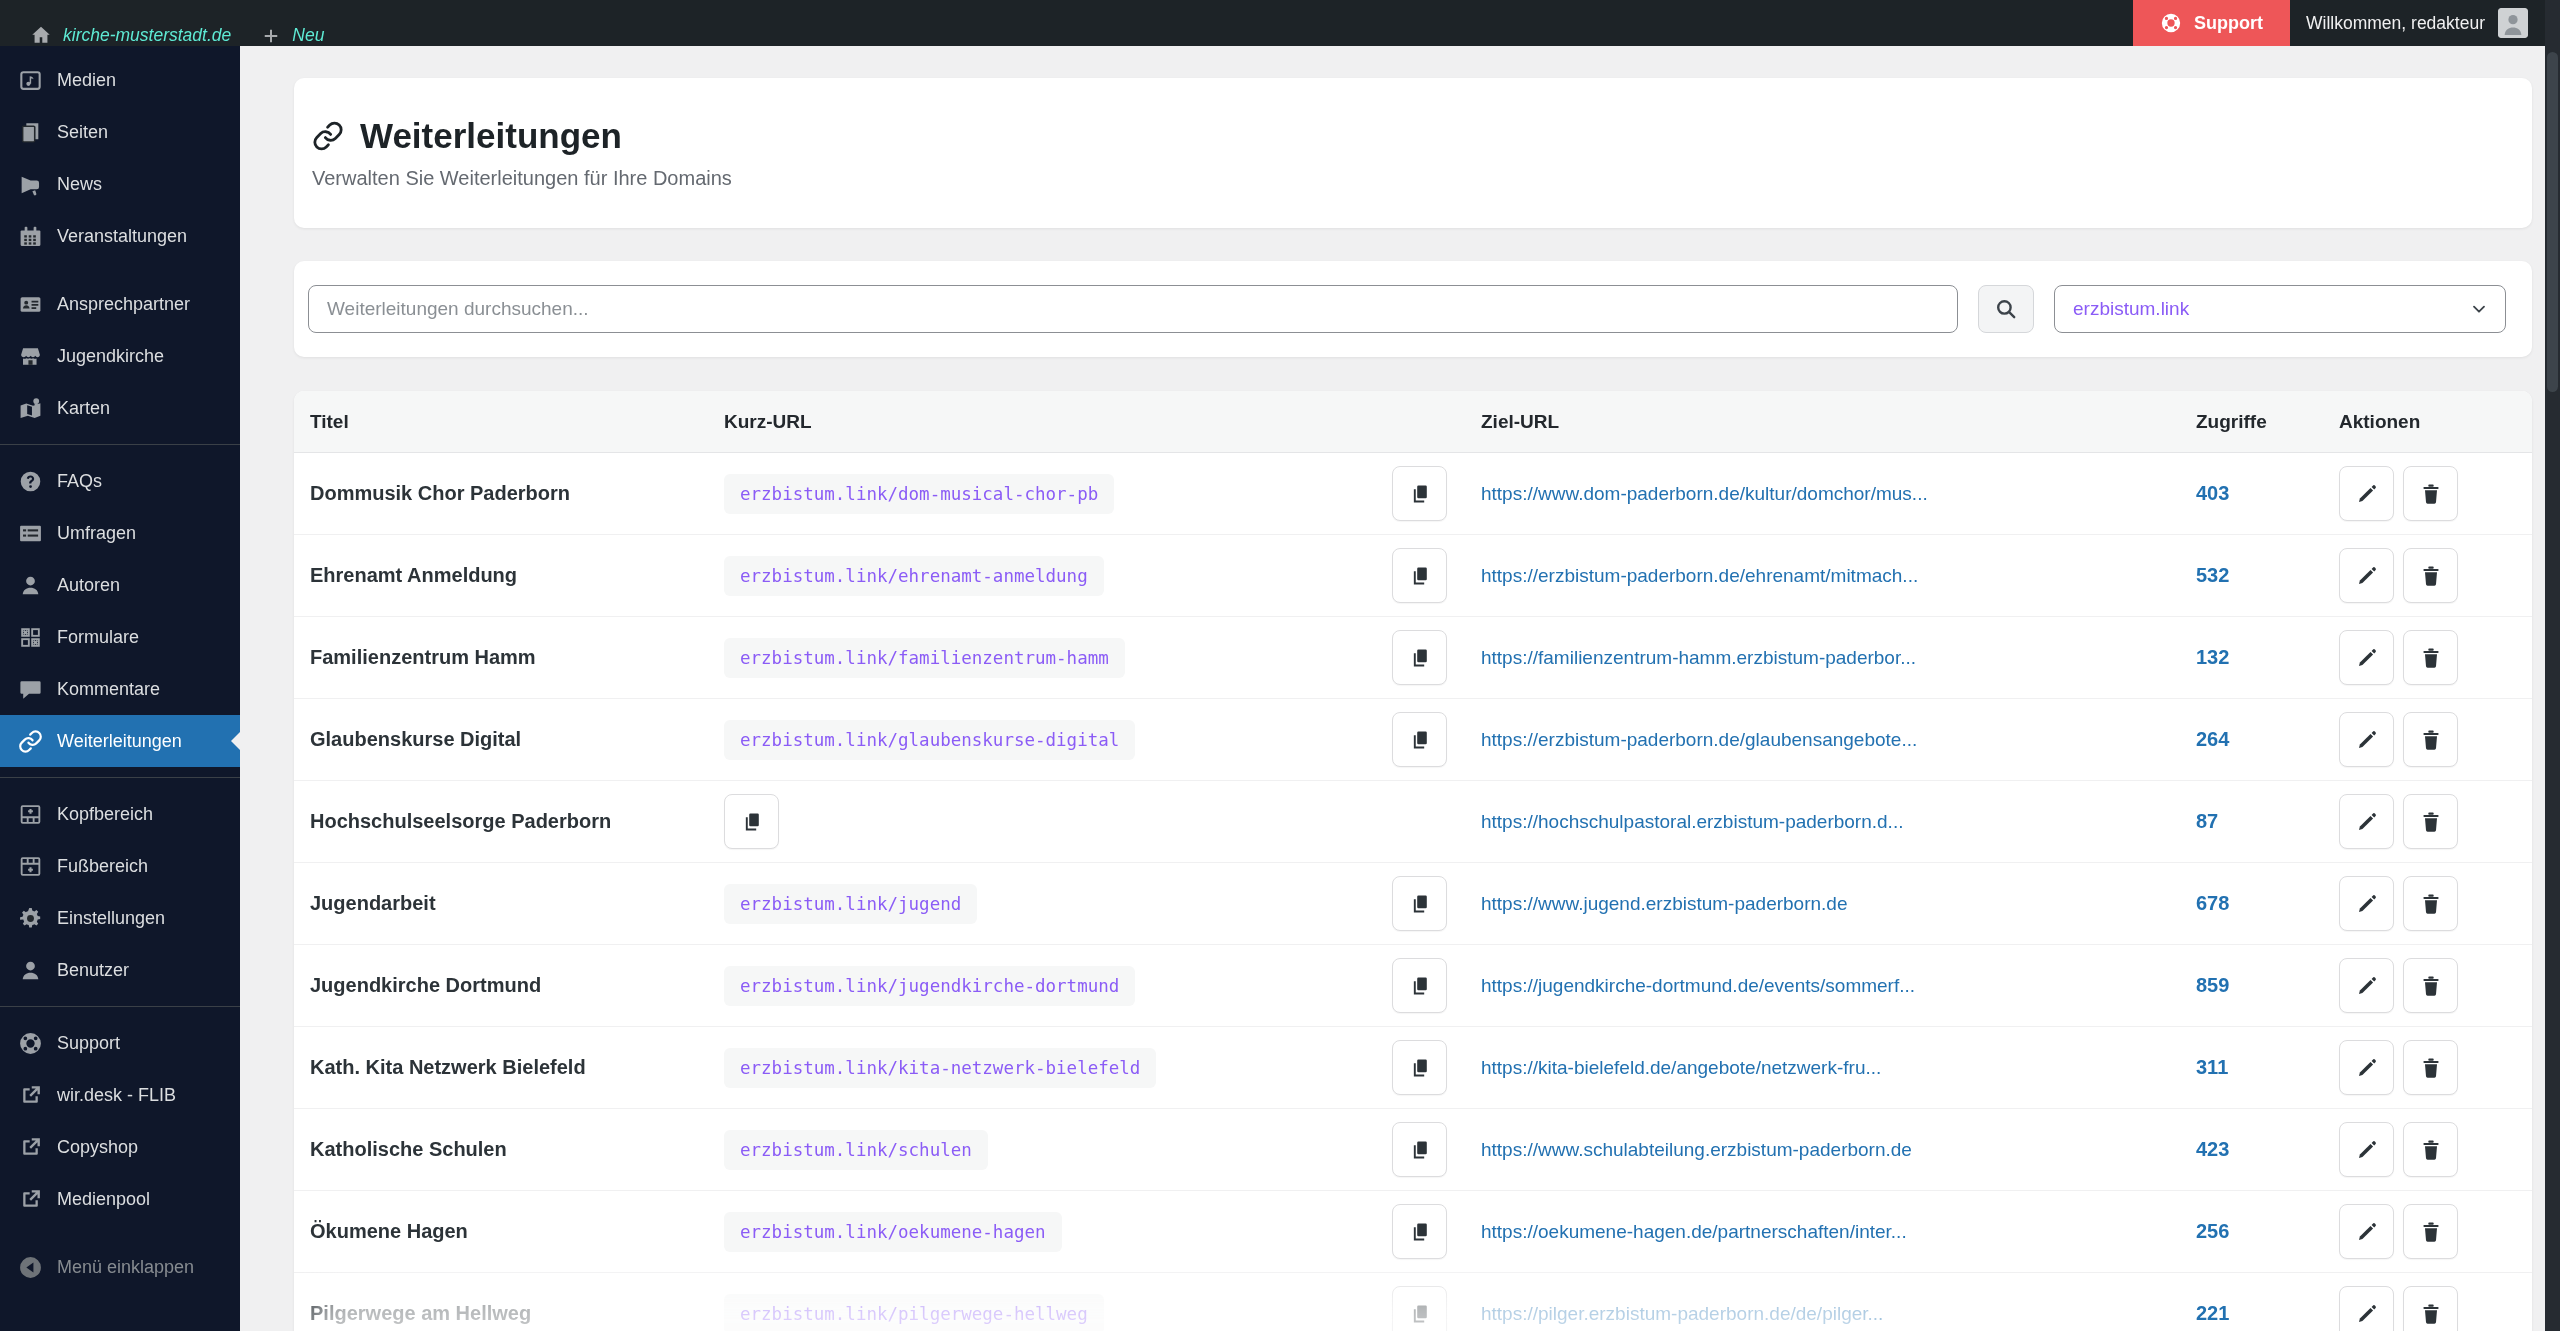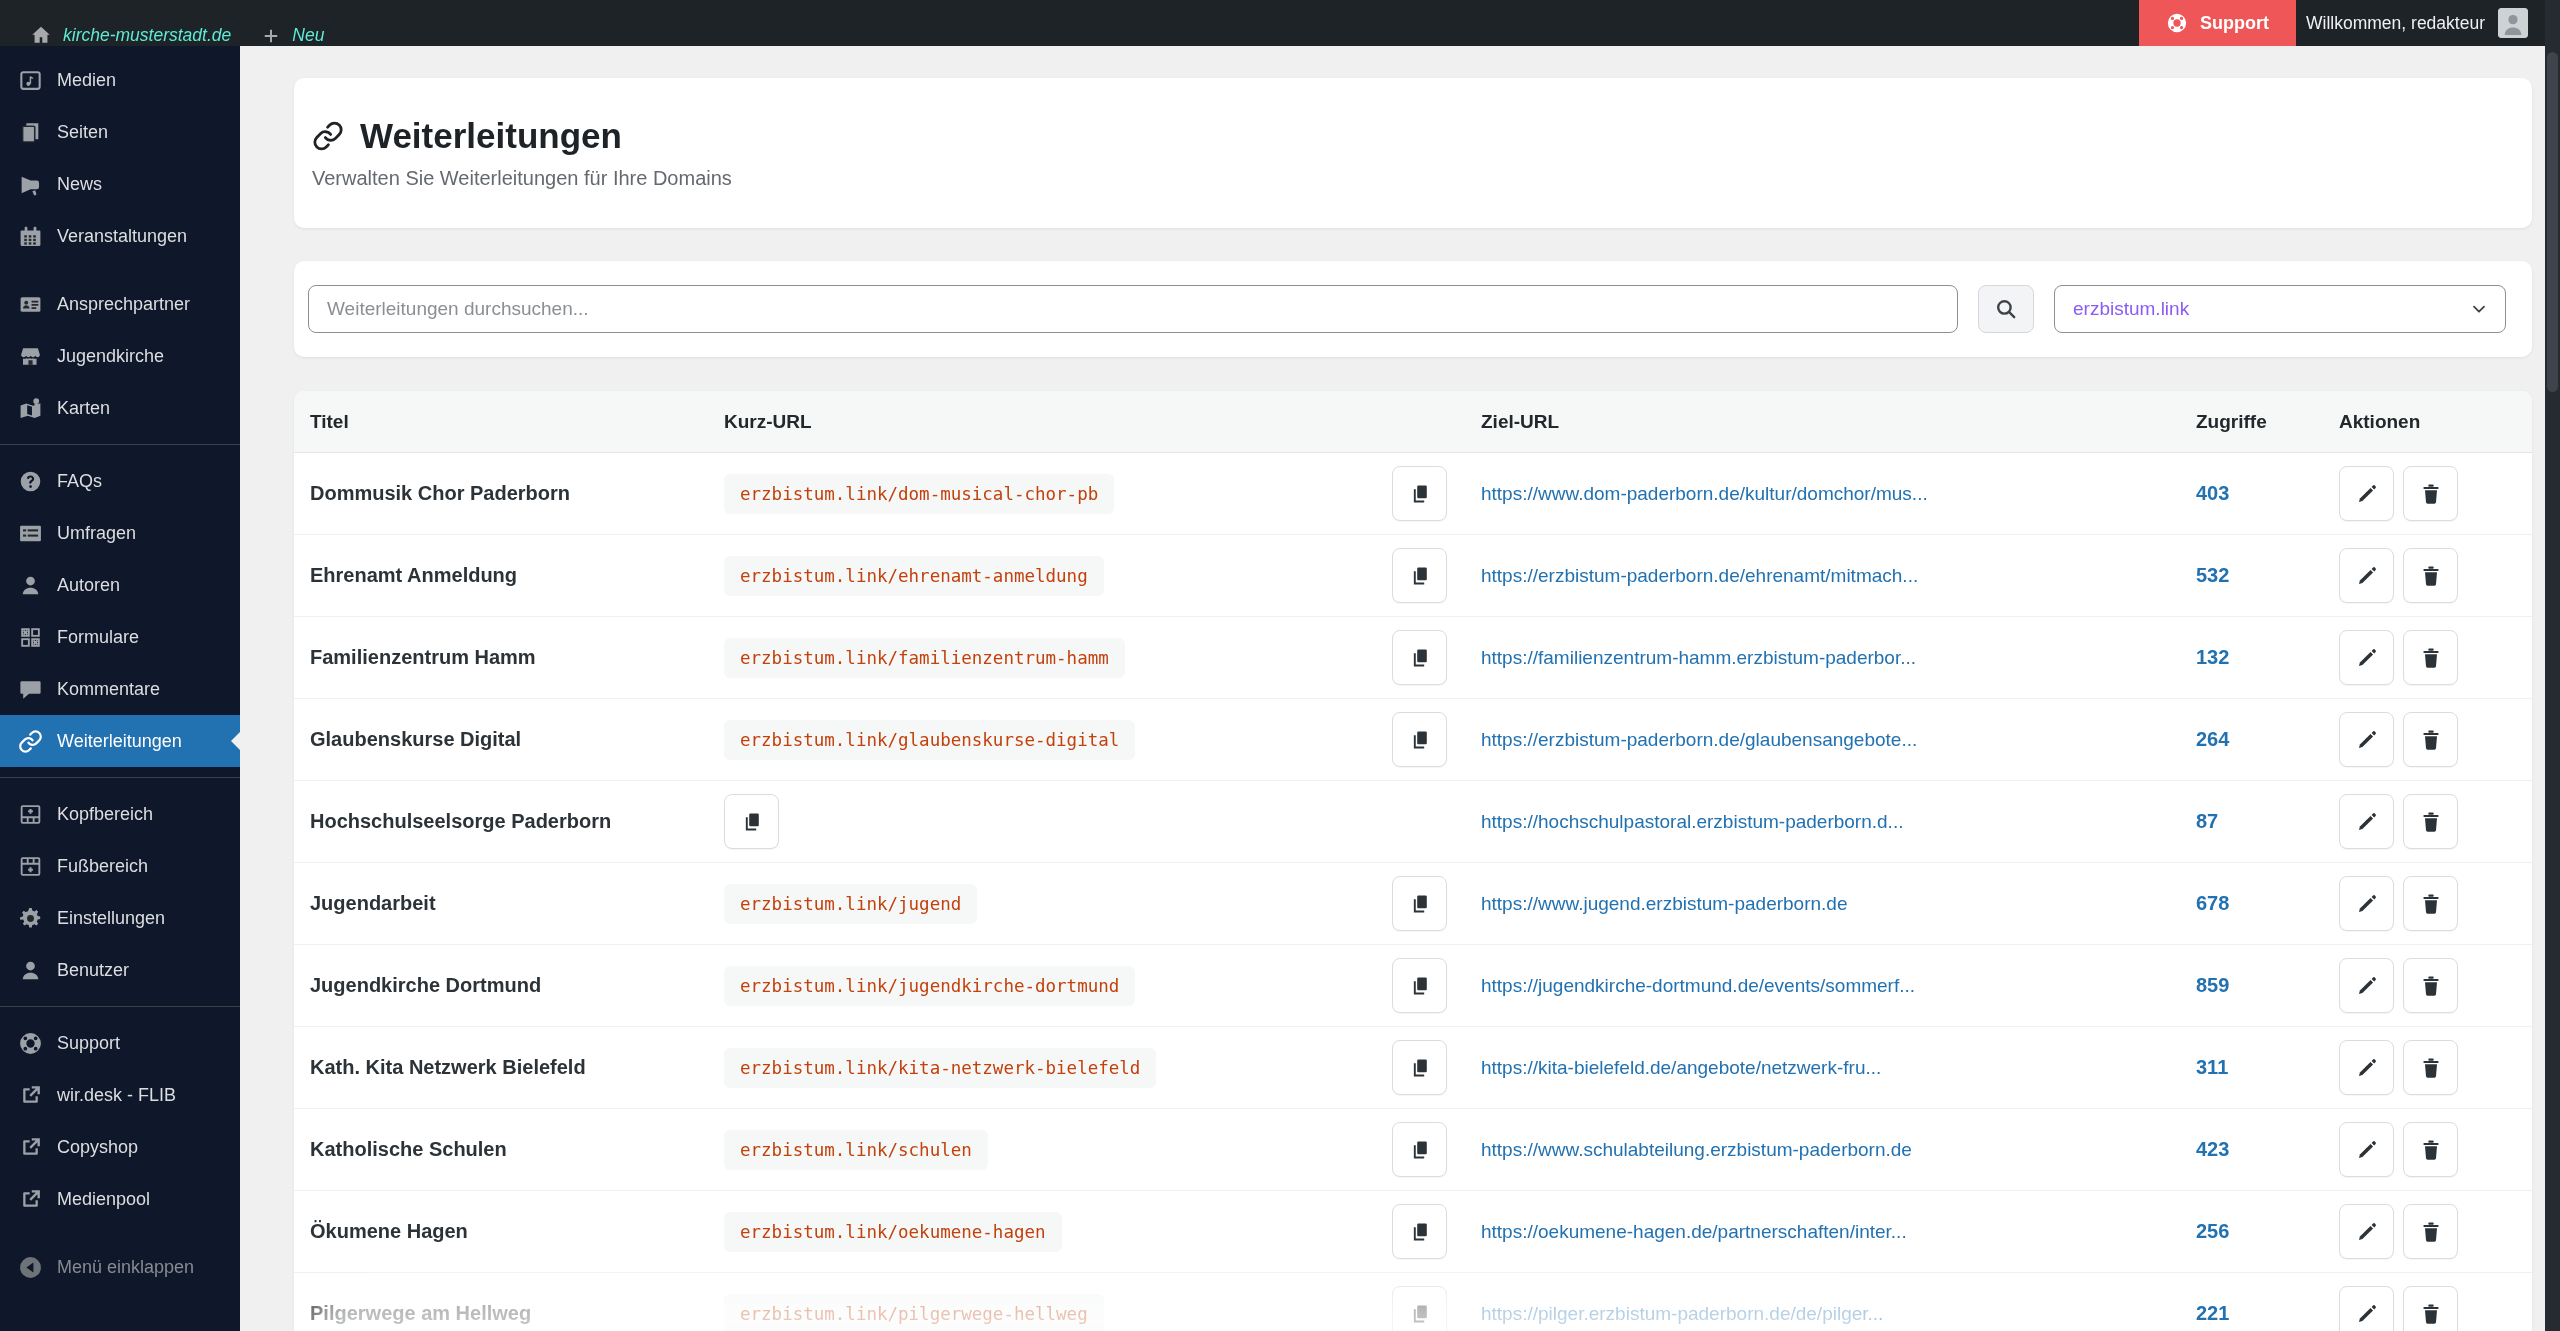--- a/index.html
+++ b/index.html
@@ -8,21 +8,21 @@
 
   
   .admin-bar { position:absolute; top:0; left:0; width:2560px; height:46px; background:#1d2327;
     display:flex; align-items:stretch; z-index:40; }
   .ab-item { display:flex; align-items:flex-end; gap:11px; color:#5eead4; font-size:17.5px; padding:0 15px; cursor:pointer;font-style:italic; }
   .ab-item:first-child { padding-left:30px; }
   .ab-item .ic { color:#a7aaad; }
   .ab-spacer { flex:1; }
   .ab-support { display:flex; align-items:center; gap:12px; color:#fff; font-weight:700; font-size:18px;
     padding:0 27px; cursor:pointer; }
-  .ab-welcome { display:flex; align-items:center; gap:13px; color:#f0f0f1; font-size:17.5px; padding:0 18px 0 10px; cursor:pointer; margin-right:14px; }
+  .ab-welcome { display:flex; align-items:center; gap:13px; color:#f0f0f1; font-size:17.5px; padding:0 18px 0 16px; cursor:pointer; margin-right:14px; }
   .avatar { width:30px; height:30px; display:flex; border-radius:3px; overflow:hidden; }
   .avatar svg { width:100%; height:100%; }
 
   
   .ic { display:inline-flex; width:24px; height:24px; flex:none; }
   .ic svg { width:100%; height:100%; }
   .i20 { width:20px; height:20px; }
   .i22 { width:22px; height:22px; }
   .i32 { width:32px; height:32px; }
 
@@ -67,21 +67,21 @@
   
   .table-panel { position:relative; overflow:hidden; min-height:964px; }
   .thead, .trow { display:grid; grid-template-columns:430px 757px 715px 143px 1fr; align-items:center; }
   .thead { height:62px; background:#f6f7f7; border-bottom:1px solid #e4e5e7; }
   .th { font-size:19px; font-weight:700; color:#23282d; }
   .th:first-child { padding-left:16px; }
   .trow { height:82px; border-bottom:1px solid #f0f0f1; background:#fff; }
   .cell-title { padding-left:16px; font-size:20px; font-weight:700; color:#2c3338; }
   .cell-kurz { display:flex; align-items:center; justify-content:space-between; padding-right:34px; }
   .pill { background:#f6f7f7; border-radius:6px; padding:10px 16px; font-family:"DejaVu Sans Mono", monospace;
-    font-size:17.5px; color:#c2410c; white-space:nowrap; }
+    font-size:17.5px; color:#8b5cf6; white-space:nowrap; }
   .icon-btn { width:55px; height:55px; background:#fff; border:1px solid #dcdcde; border-radius:8px;
     display:flex; align-items:center; justify-content:center; color:#2c3338; cursor:pointer;
     box-shadow:0 1px 1px rgba(0,0,0,.04); }
   .cell-ziel a { color:#2271b1; font-size:19px; text-decoration:none; }
   .cell-hits { color:#2271b1; font-size:20px; font-weight:700; }
   .cell-actions { display:flex; gap:9px; }
   .bottom-glow { position:absolute; left:10px; bottom:-30px; width:1600px; height:100px; background:#fff;
     filter:blur(17px); opacity:.7; border-radius:50px; pointer-events:none; z-index:5; }
 
   

